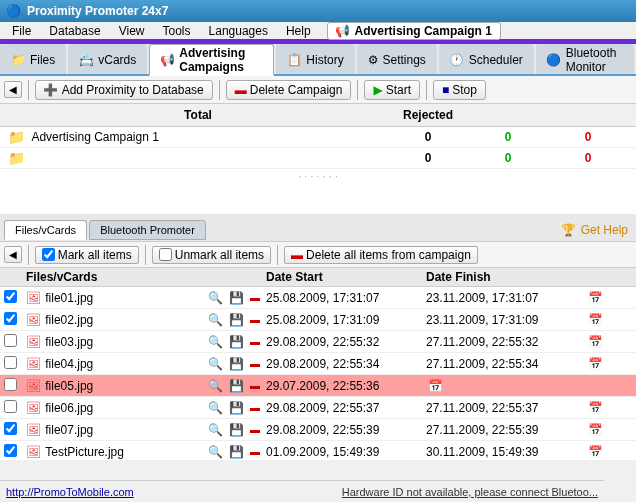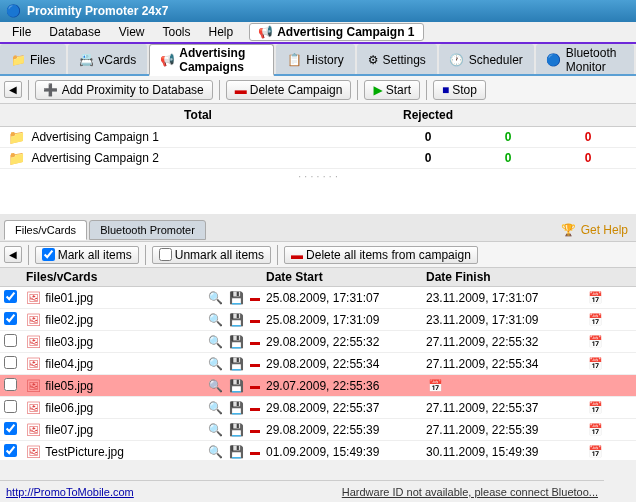--- a/index.html
+++ b/index.html
@@ -16,21 +16,21 @@
       height: 22px;
     }
     .titlebar-text { font-size: 12px; font-weight: bold; }
 
     
     .menubar {
       background: #f0f0f0;
       display: flex;
       align-items: center;
       padding: 2px 4px;
-      border-bottom: 2px solid #6d28d9;
+      border-bottom: 5px solid #6d28d9;
       height: 22px;
       gap: 2px;
     }
     .menubar-item {
       padding: 2px 8px;
       cursor: pointer;
       border-radius: 2px;
     }
     .active-tab-pill {
       background: #fff;
@@ -265,20 +265,21 @@
 <div class="titlebar">
   <span>🔵</span>
   <span class="titlebar-text">Proximity Promoter 24x7</span>
 </div>
 
 <div class="menubar">
   <span class="menubar-item">File</span>
   <span class="menubar-item">Database</span>
   <span class="menubar-item">View</span>
   <span class="menubar-item">Tools</span>
+  <span class="menubar-item">Languages</span>
   <span class="menubar-item">Help</span>
   <div class="active-tab-pill">
     <span>📢</span>
     <span>Advertising Campaign 1</span>
   </div>
 </div>
 
 <div class="toolbar-tabs">
   <div class="tab-btn">
     <span>📁</span>
@@ -344,21 +345,20 @@
       <span class="camp-icon">📁</span>
       <span>Advertising Campaign 1</span>
     </div>
     <span class="col-center val-0">0</span>
     <span class="col-center val-green">0</span>
     <span class="col-center val-red">0</span>
   </div>
   <div class="campaign-row">
     <div class="campaign-name">
       <span class="camp-icon">📁</span>
-      <span>Advertising Campaign 2</span>
     </div>
     <span class="col-center val-0">0</span>
     <span class="col-center val-green">0</span>
     <span class="col-center val-red">0</span>
   </div>
   <div class="dots-sep">· · · · · · ·</div>
 </div>
 
 <div class="sub-tabs">
   <div class="sub-tabs-left">

